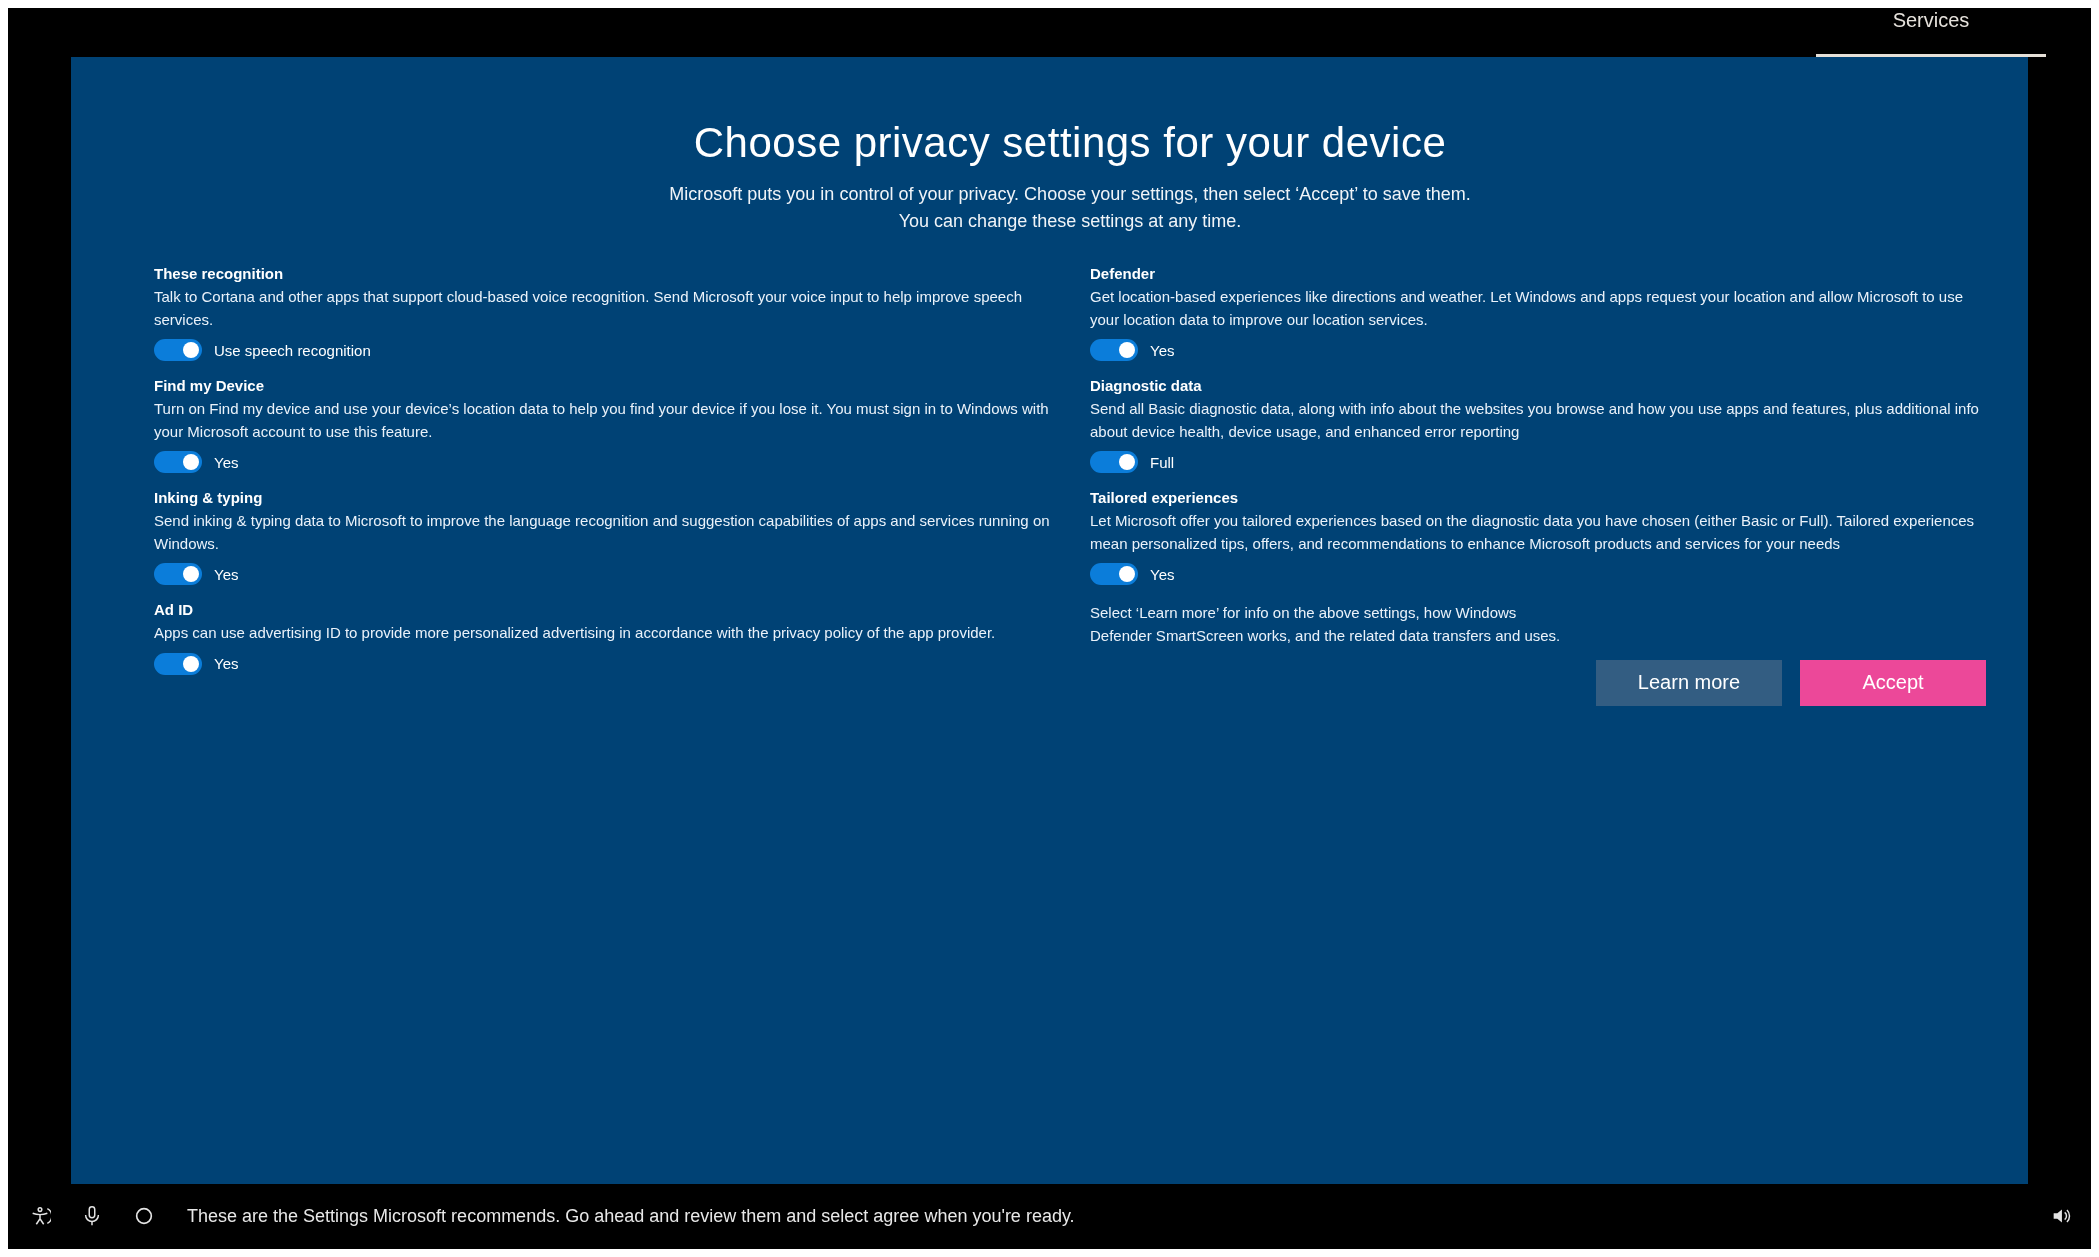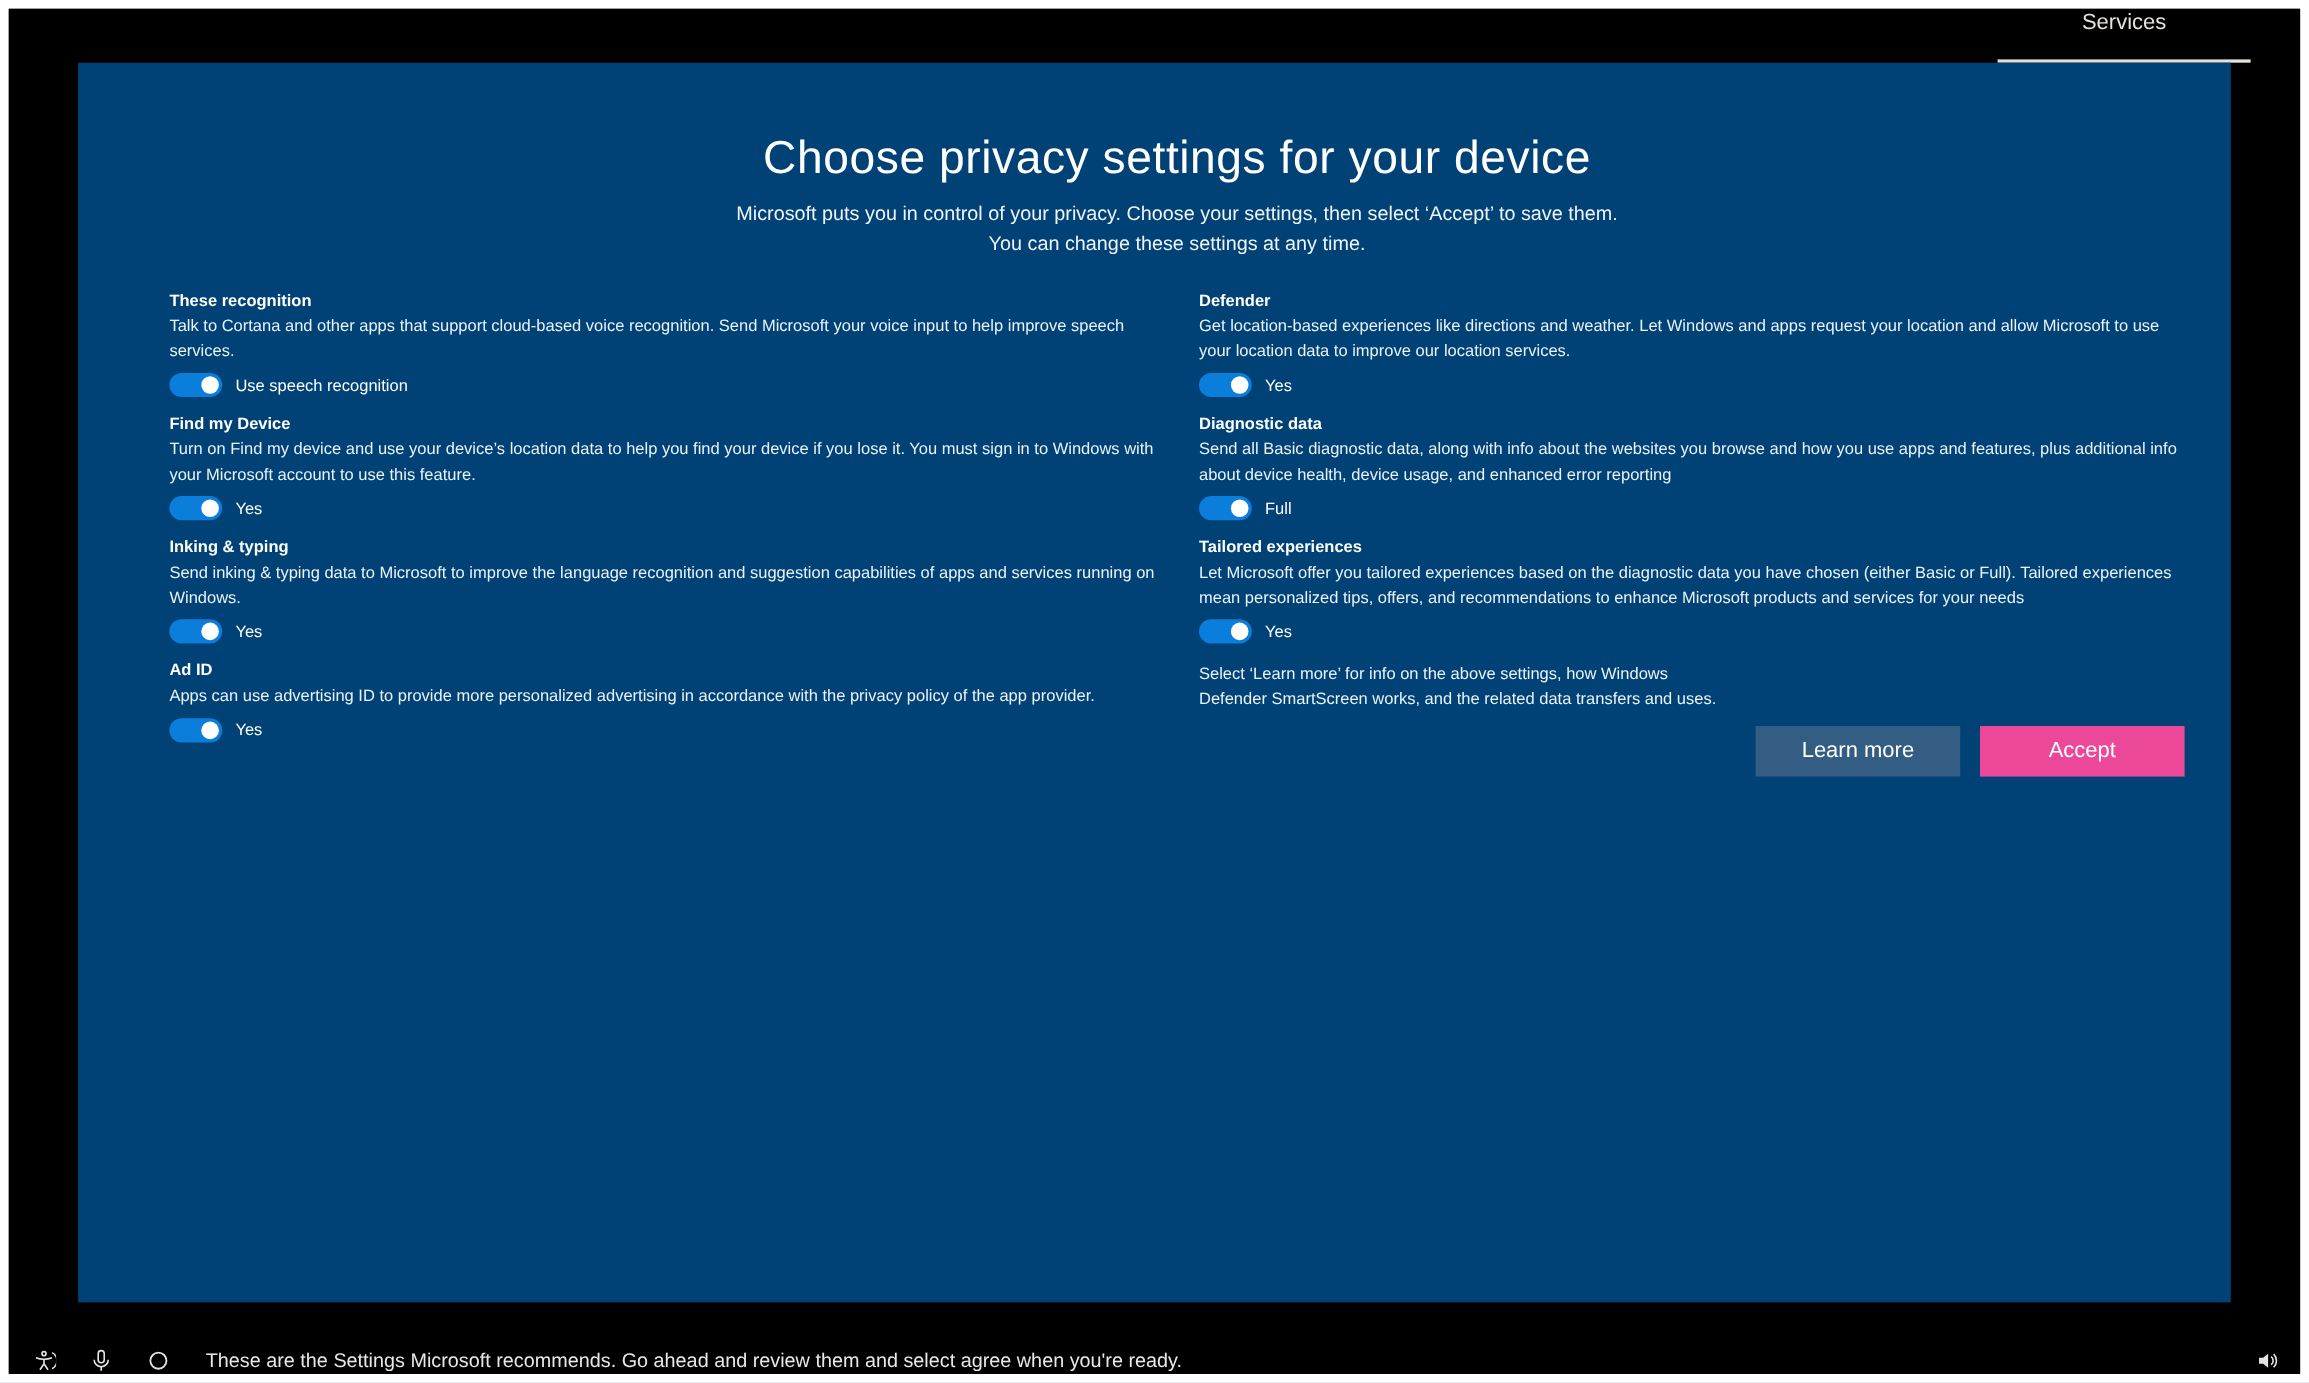--- a/index.html
+++ b/index.html
@@ -160,21 +160,21 @@
   }
   .bottombar {
     position: absolute;
     left: 0;
     right: 0;
     bottom: 0;
     height: 64px;
     background: #000;
     color: #e8e8e8;
     display: flex;
-    align-items: flex-end;
+    align-items: center;
     padding: 0 18px 0 20px;
     box-sizing: border-box;
     font-size: 18px;
   }
   .bottombar .icons-left {
     display: flex;
     align-items: center;
     gap: 30px;
     margin-right: 32px;
   }

